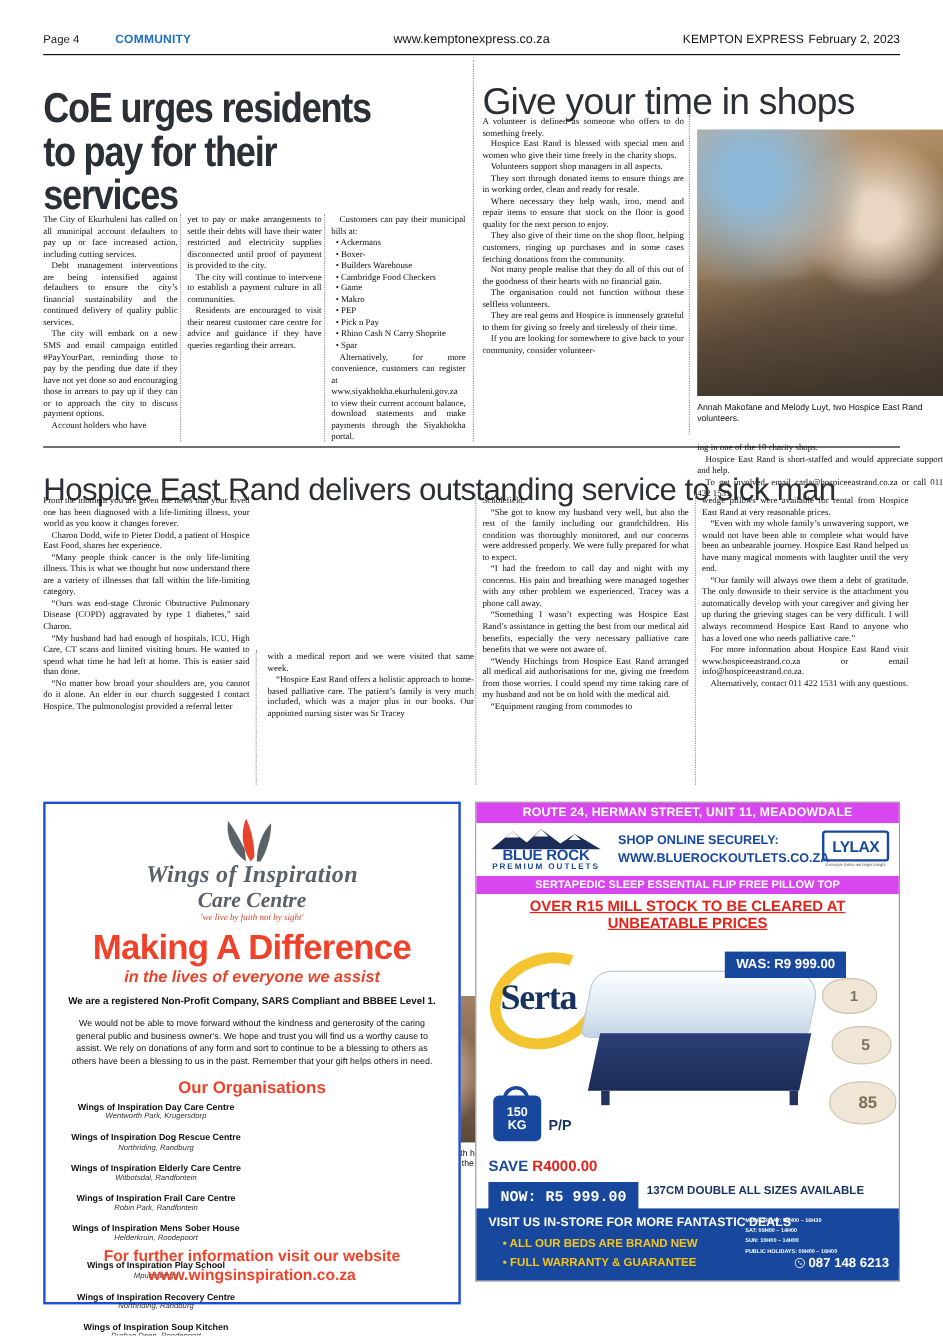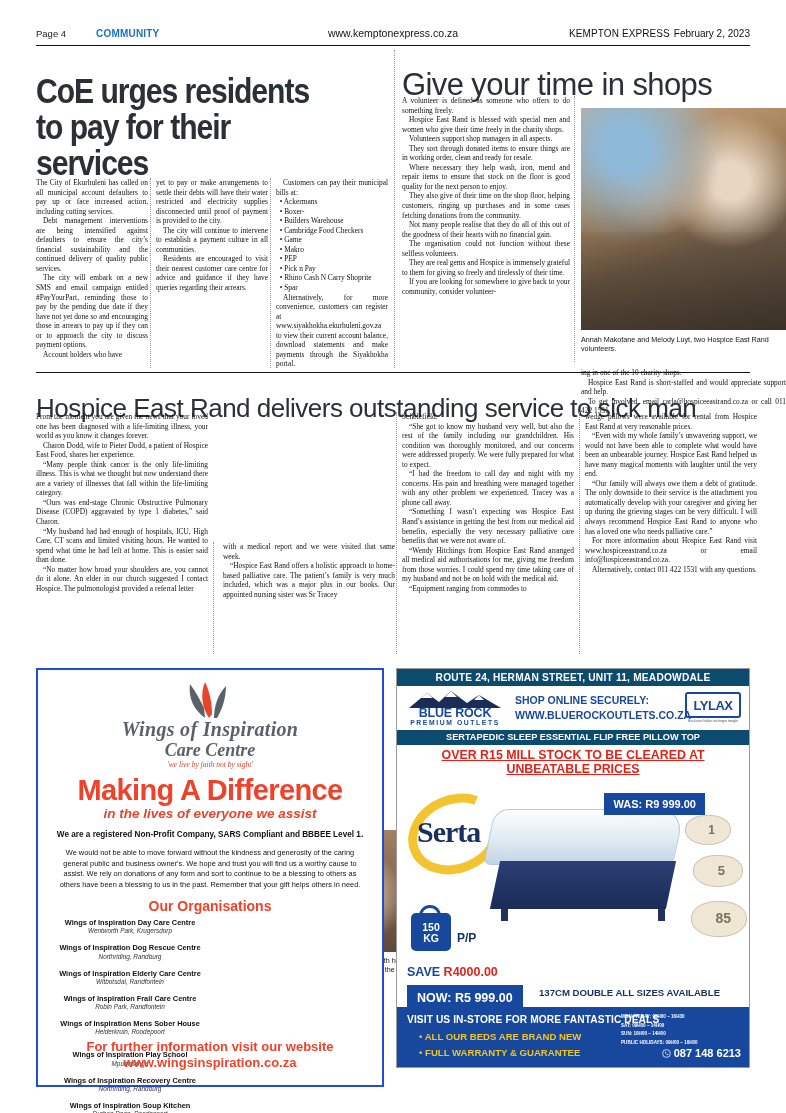--- a/index.html
+++ b/index.html
@@ -152,21 +152,21 @@
     position:absolute; bottom:14px; left:0; width:100%; text-align:center;
     font-family:"Liberation Sans", sans-serif; font-weight:bold; font-size:13px;
     color:#f0422a; line-height:1.25;
   }
 
   .ad-right {
     position:absolute; left:396px; top:668px; width:354px; height:400px;
     background:#fff; border:1px solid #9a9a9a;
   }
   .br-bar {
-    background:#0c4a6e; color:#fff; text-align:center;
+    background:#d946ef; color:#fff; text-align:center;
     font-family:"Liberation Sans", sans-serif; font-weight:bold;
   }
   .br-top { height:17px; line-height:17px; font-size:10.2px; letter-spacing:.2px; }
   .br-mid { position:relative; height:44px; background:#fff; }
   .bluerock-logo { position:absolute; left:10px; top:4px; width:96px; height:38px; }
   .mtn { position:absolute; left:0; top:0; width:96px; height:18px; }
   .br-word {
     position:absolute; left:0; top:16px; width:96px; text-align:center;
     font-family:"Liberation Sans", sans-serif; font-weight:bold; font-size:12.5px; color:#17489e;
     letter-spacing:-0.2px;
@@ -248,21 +248,21 @@
     position:absolute; left:60px; bottom:20px;
     font-family:"Liberation Sans", sans-serif; font-weight:bold; font-size:12px; color:#17325f;
   }
   .save-line {
     position:absolute; left:10px; top:0;
     font-family:"Liberation Sans", sans-serif; font-weight:bold; font-size:12.5px; color:#17489e;
   }
   .save-line .amt { color:#e2231a; }
   .now-badge {
     position:absolute; left:10px; top:20px; background:#17489e; color:#fff;
-    font-family:Liberation Sans, sans-serif; font-weight:bold; font-size:12.5px;
+    font-family:Liberation Mono, monospace; font-weight:bold; font-size:12.5px;
     padding:6px 10px;
   }
   .size-note {
     position:absolute; left:142px; top:22px;
     font-family:"Liberation Sans", sans-serif; font-weight:bold; font-size:9.6px;
     color:#17325f; line-height:1.35;
   }
   .badges { position:absolute; left:8px; top:56px; display:flex; align-items:center; gap:9px; }
   .bdg { width:36px; height:36px; border-radius:50%; border:1.5px solid #17489e; position:relative; background:#fff; }
   .bdg.gold { border:none; background:radial-gradient(circle at 40% 35%, #f6dd8a, #b8860b 70%); }

